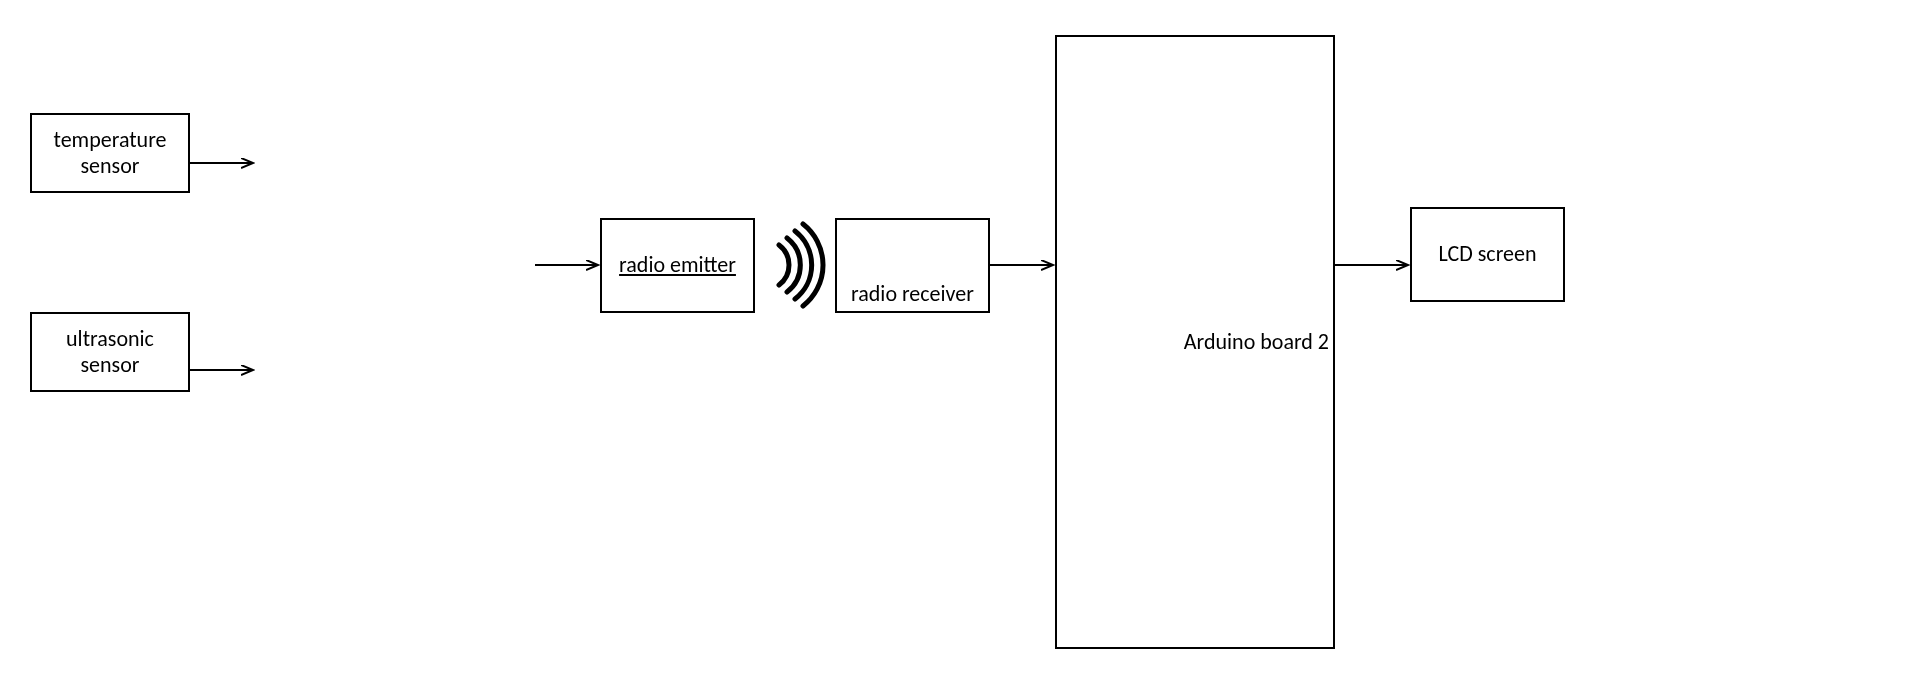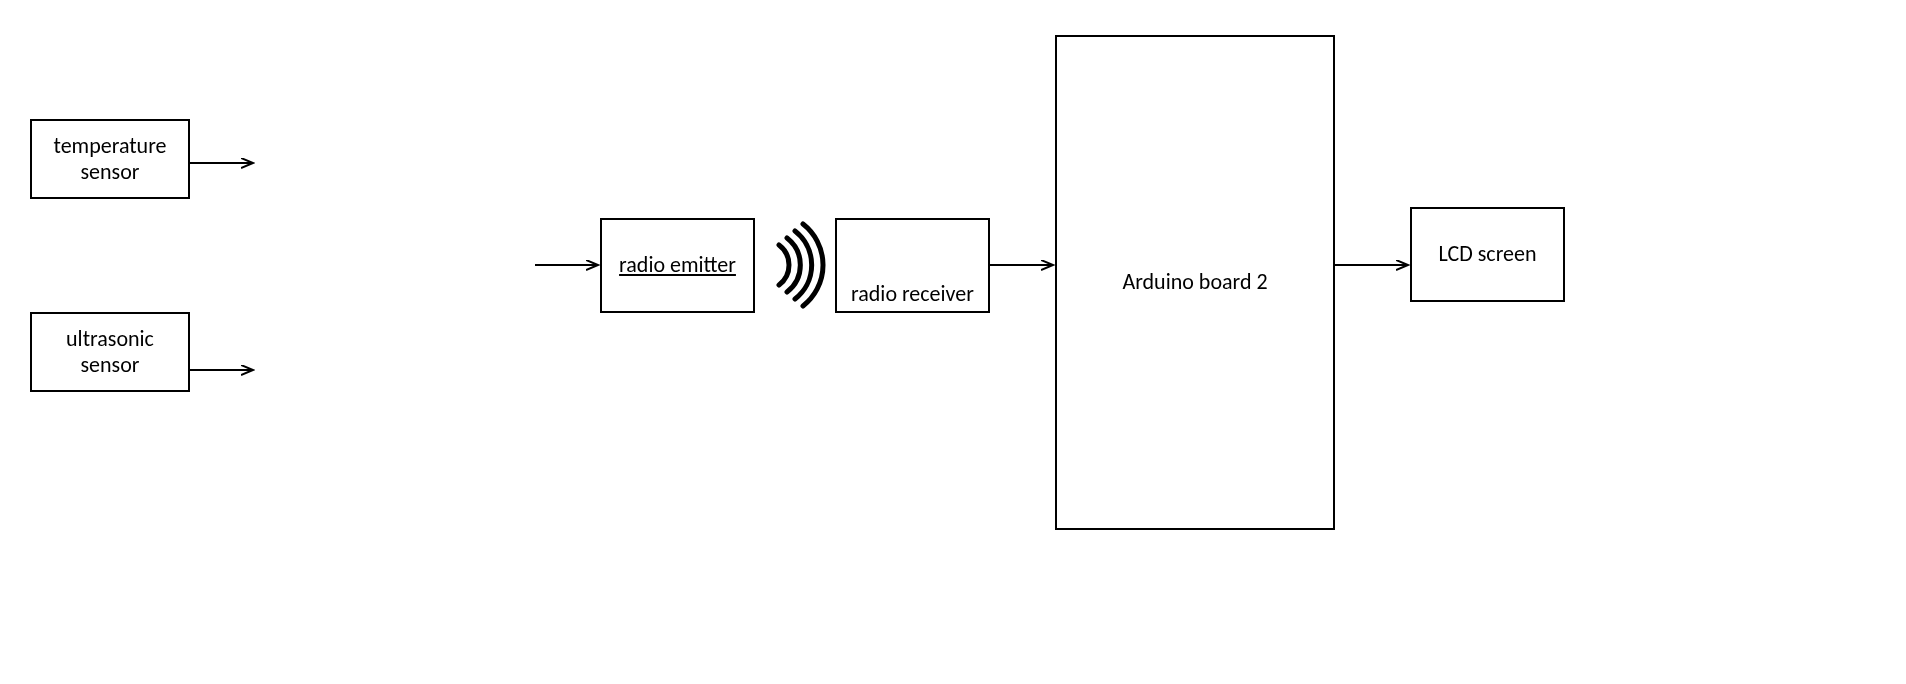--- a/index.html
+++ b/index.html
@@ -36,38 +36,38 @@
     width: 1906px;
     height: 684px;
     pointer-events: none;
   }
 </style>
 </head>
 <body>
 
 <div class="canvas">
 
-  <div class="box" style="left:30px; top:119px; width:160px; height:80px;">
+  <div class="box" style="left:30px; top:113px; width:160px; height:80px;">
     <span>temperature sensor</span>
   </div>
 
   <div class="box" style="left:30px; top:312px; width:160px; height:80px;">
     <span>ultrasonic sensor</span>
   </div>
 
 
   <div class="box" style="left:600px; top:218px; width:155px; height:95px;text-decoration:underline;">
     <span>radio emitter</span>
   </div>
 
   <div class="box" style="left:835px; top:218px; width:155px; height:95px;align-items:flex-end;">
     <span>radio receiver</span>
   </div>
 
-  <div class="box" style="left:1055px; top:35px; width:280px; height:495px;">
+  <div class="box" style="left:1055px; top:35px; width:280px; height:614px;justify-content:flex-end;">
     <span>Arduino board 2</span>
   </div>
 
   <div class="box" style="left:1410px; top:207px; width:155px; height:95px;">
     <span>LCD screen</span>
   </div>
 
   <svg class="overlay" viewBox="0 0 1906 684">
     <defs>
       <marker id="arrowhead" markerWidth="14" markerHeight="14" refX="11" refY="5" orient="auto" markerUnits="userSpaceOnUse">

